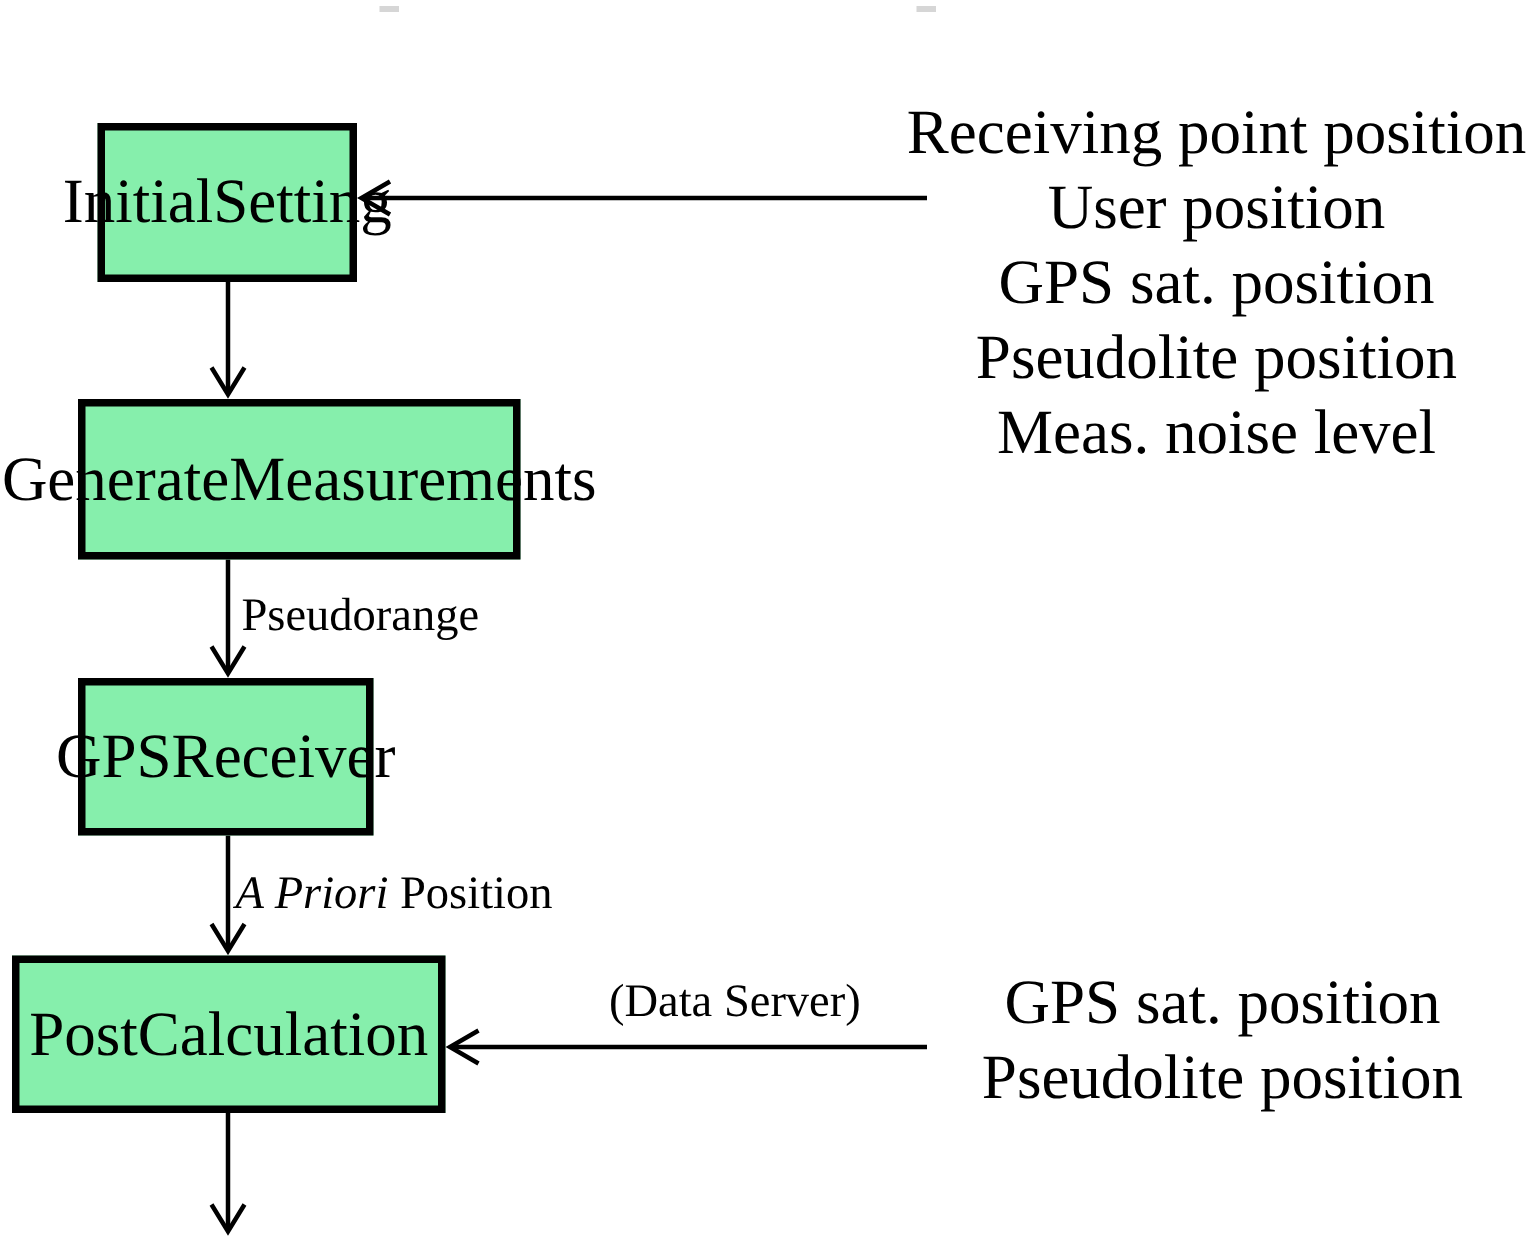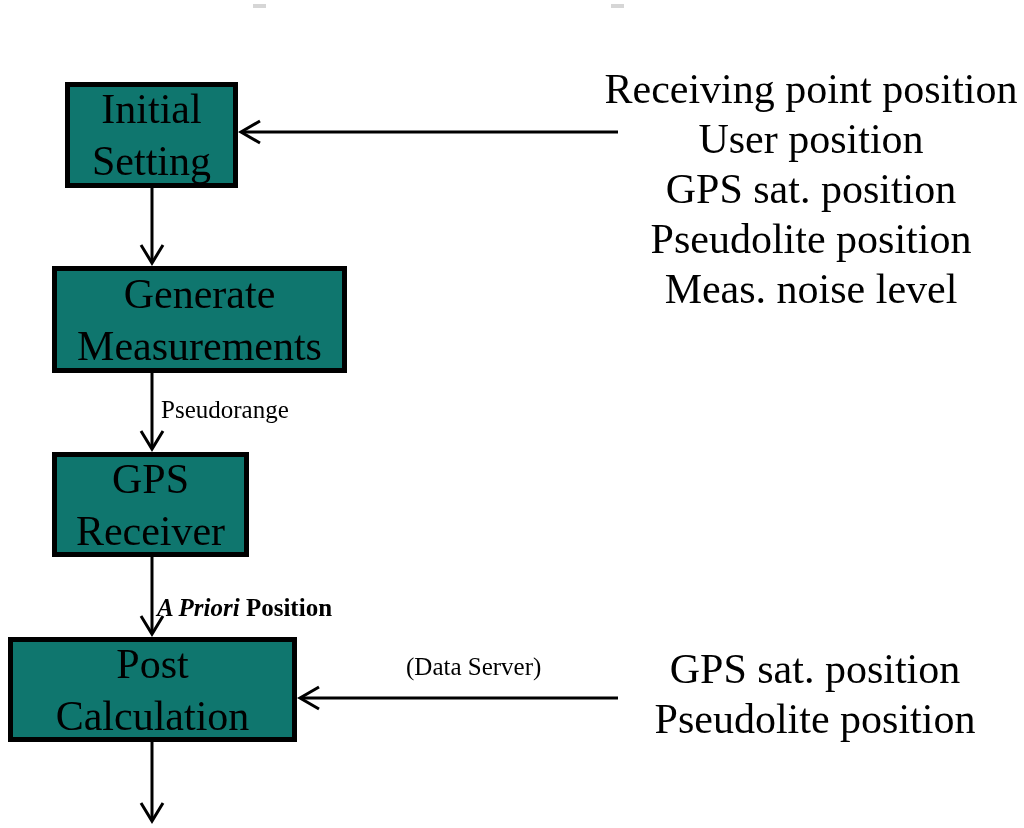--- a/index.html
+++ b/index.html
@@ -20,43 +20,43 @@
     position: absolute;
     left: 0;
     top: 0;
     width: 1024px;
     height: 828px;
   }
   .flow-box {
     position: absolute;
     box-sizing: border-box;
     border: 5px solid #000000;
-    background: #0f766e;
+    background: #86efac;
     display: flex;
-    flex-direction: column;
+    flex-direction: row;
     align-items: center;
     justify-content: center;
     text-align: center;
     font-size: 42px;
     line-height: 52px;
     white-space: nowrap;
   }
   #box-initial   { left: 65px;  top: 82px;  width: 173px; height: 106px; }
   #box-generate  { left: 7px;   top: 266px; width: 295px; height: 107px; margin-left: 45px; }
   #box-receiver  { left: 52px;  top: 452px; width: 197px; height: 105px; }
   #box-post      { left: 8px;   top: 637px; width: 289px; height: 105px; }
 
   .edge-label {
     position: absolute;
-    font-size: 25px;
+    font-size: 31px;
     line-height: 36px;
     white-space: nowrap;
   }
   #lbl-pseudorange { left: 161px; top: 392px; }
-  #lbl-apriori     { left: 157px; top: 590px; font-weight: bold; }
+  #lbl-apriori     { left: 157px; top: 577px; }
   #lbl-dataserver  { left: 366px; top: 649px; margin-left: 40px; }
   #lbl-final       { left: 162px; top: 758px; }
   .em { font-style: italic; }
 
   .input-block {
     position: absolute;
     text-align: center;
     font-size: 42px;
     line-height: 50px;
     white-space: nowrap;

